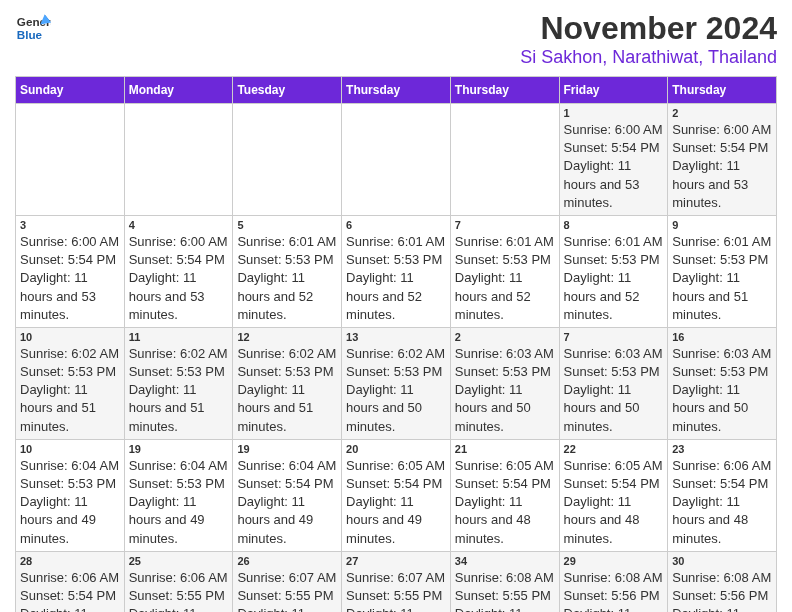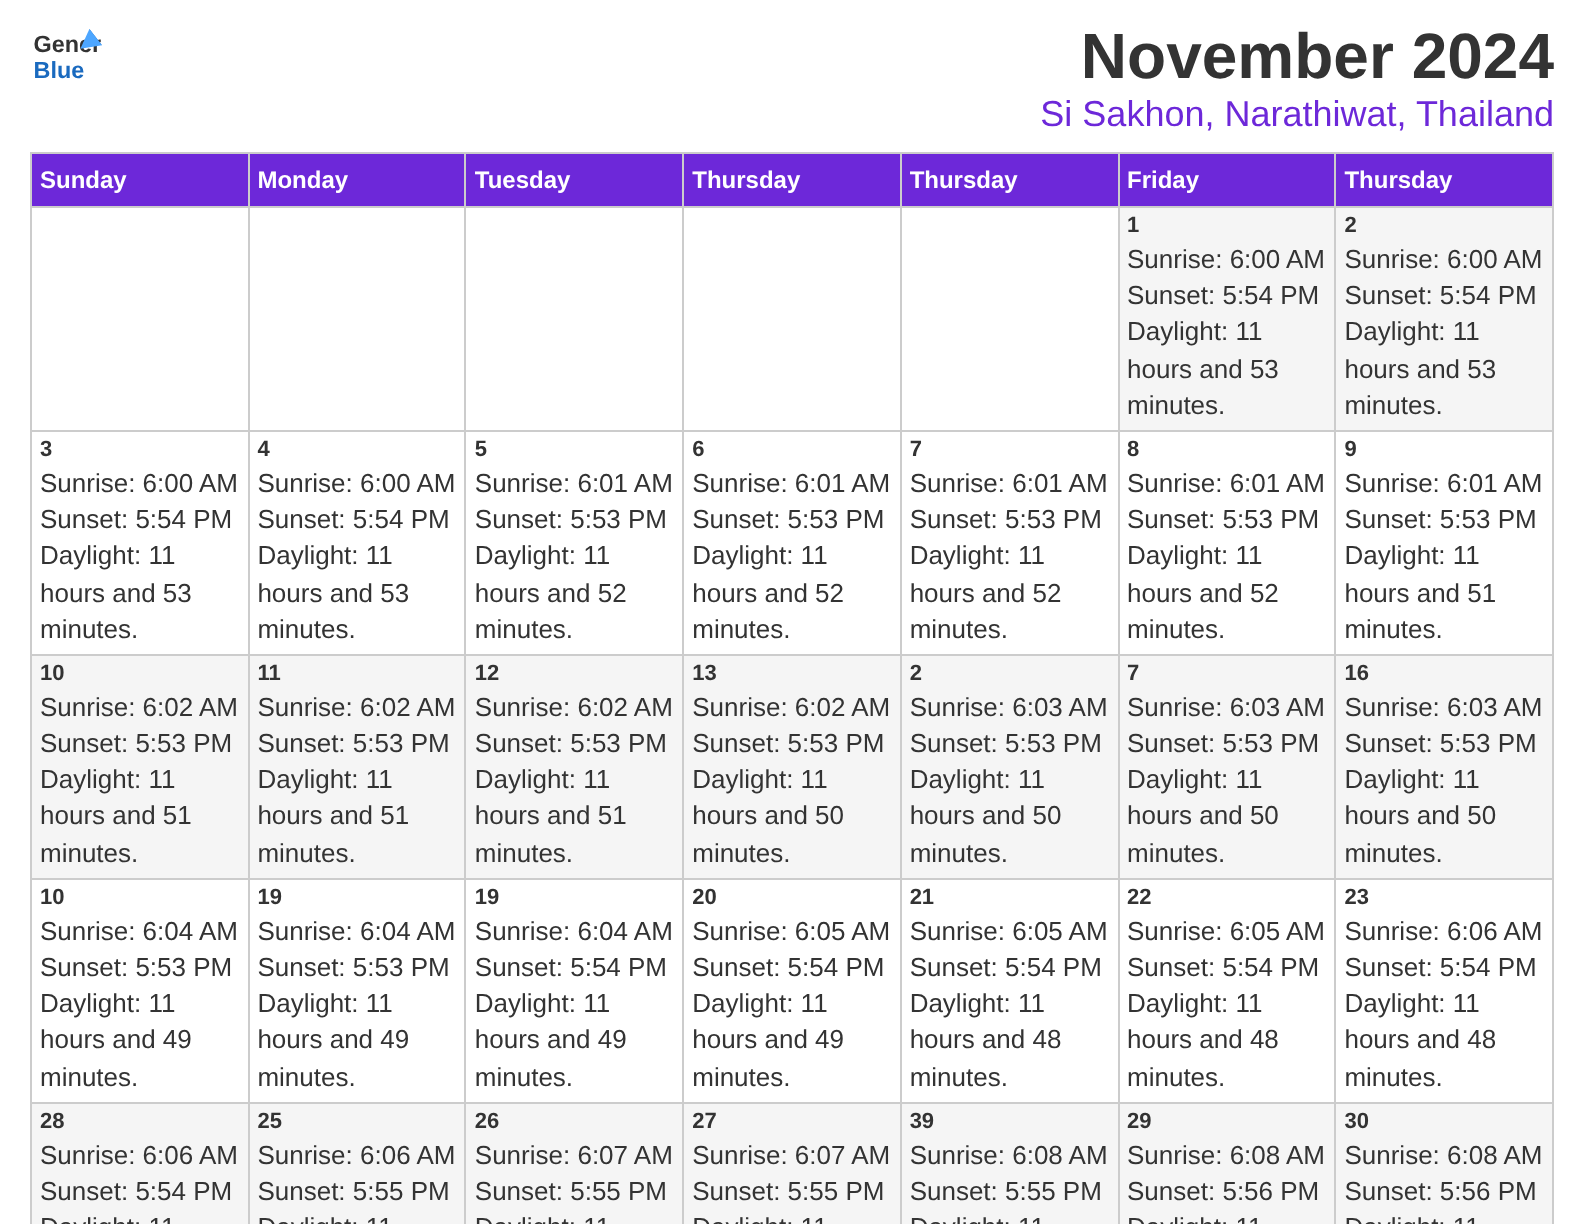--- a/index.html
+++ b/index.html
@@ -278,21 +278,21 @@
 Sunset: 5:55 PM
 Daylight: 11 hours and 47 minutes.</div>
         </td>
         <td>
           <div class="day-num">27</div>
           <div class="day-info" style="white-space: pre-line;">Sunrise: 6:07 AM
 Sunset: 5:55 PM
 Daylight: 11 hours and 47 minutes.</div>
         </td>
         <td>
-          <div class="day-num">39</div>
+          <div class="day-num">34</div>
           <div class="day-info" style="white-space: pre-line;">Sunrise: 6:08 AM
 Sunset: 5:55 PM
 Daylight: 11 hours and 47 minutes.</div>
         </td>
         <td>
           <div class="day-num">29</div>
           <div class="day-info" style="white-space: pre-line;">Sunrise: 6:08 AM
 Sunset: 5:56 PM
 Daylight: 11 hours and 47 minutes.</div>
         </td>

